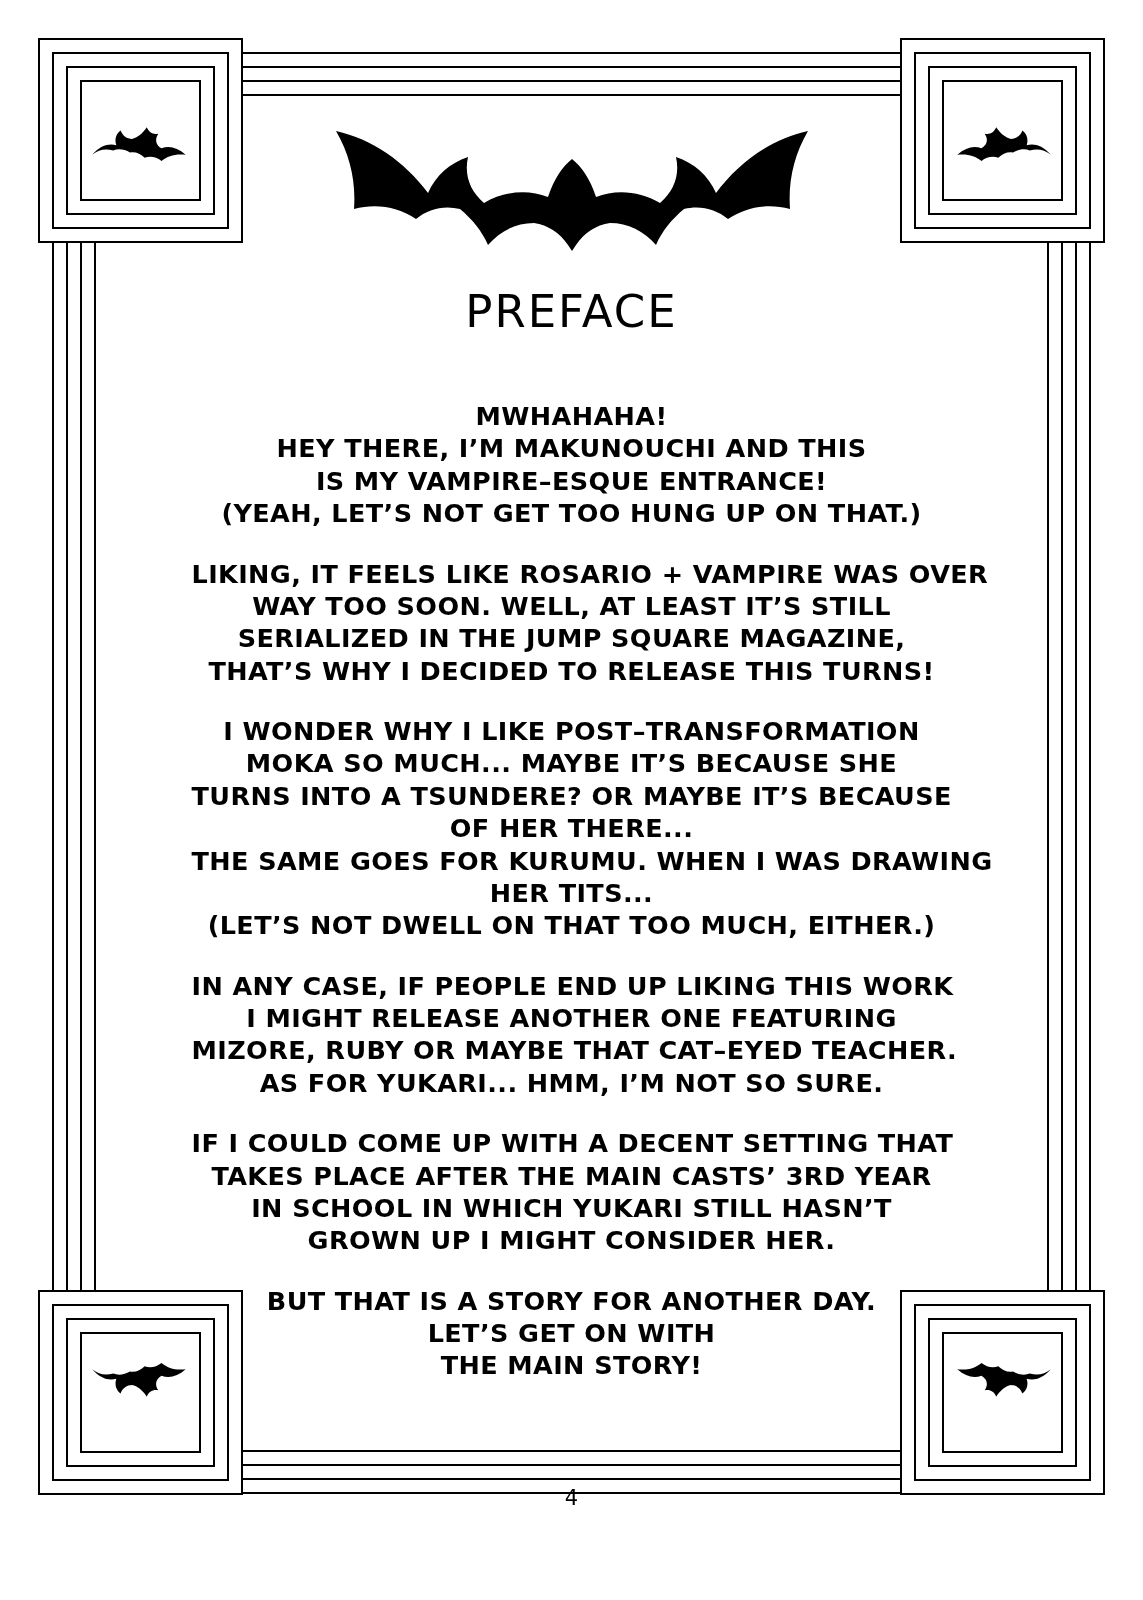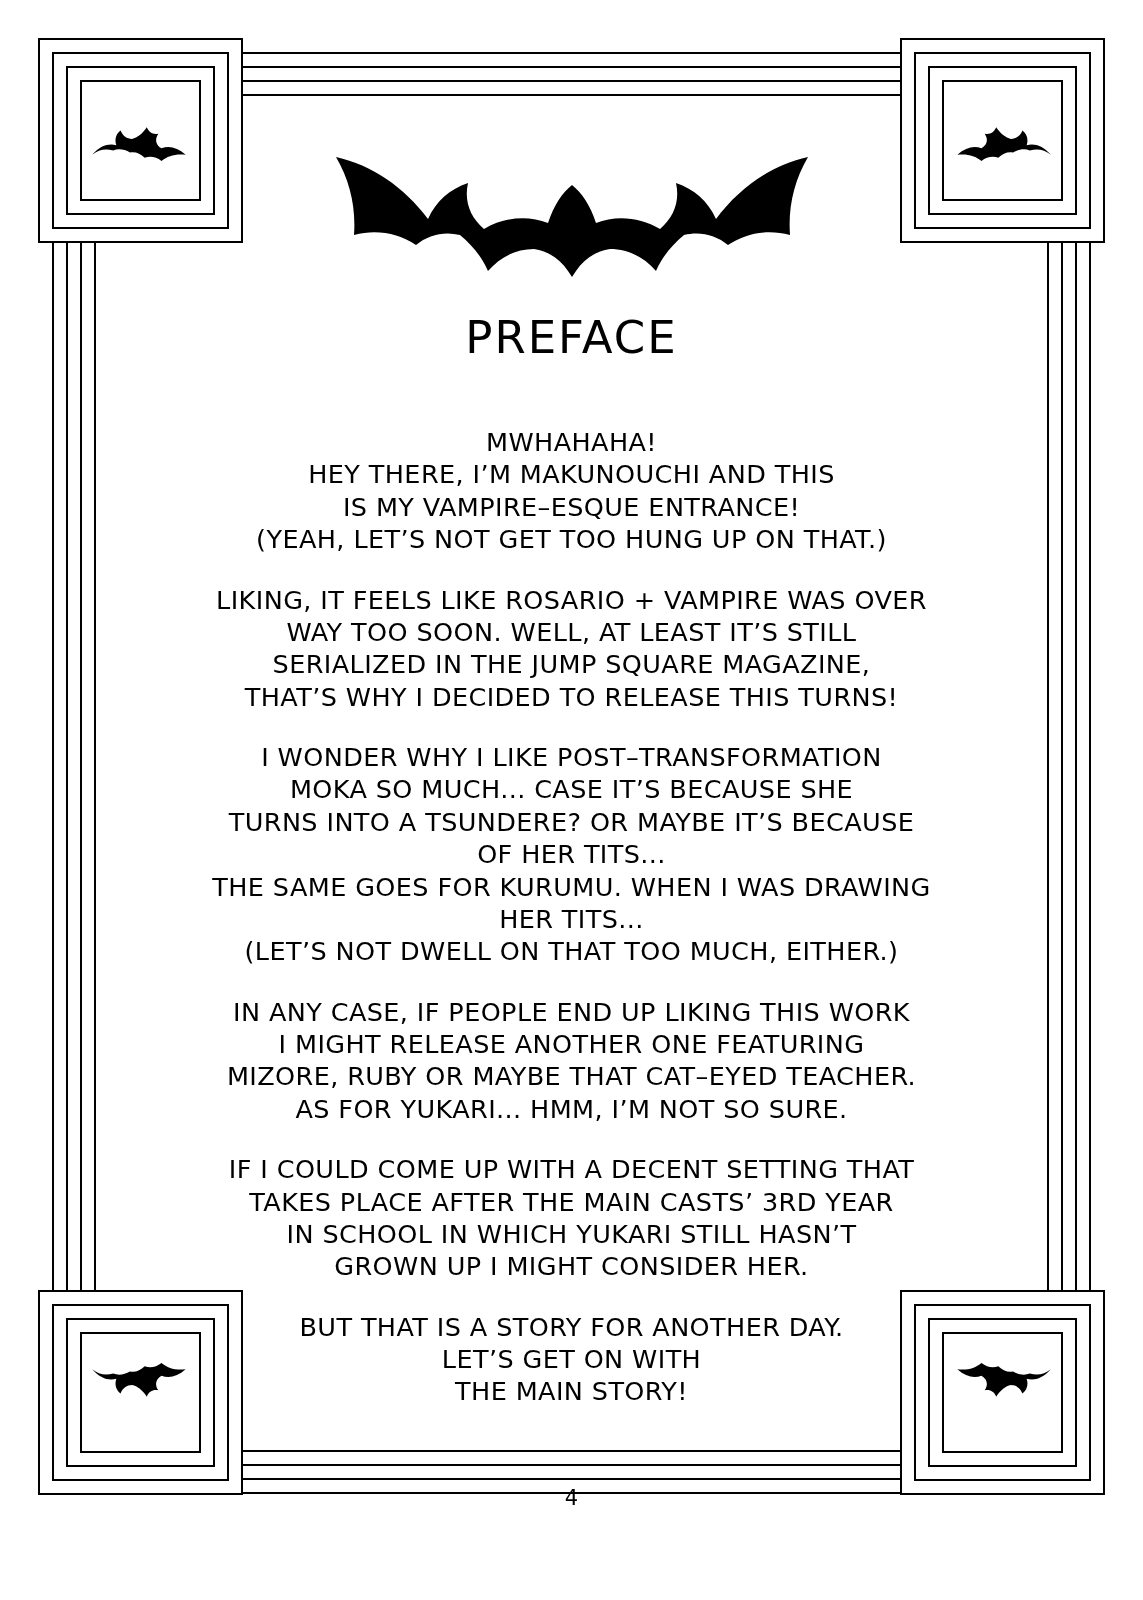--- a/index.html
+++ b/index.html
@@ -56,21 +56,21 @@
     top: 58px;
     width: 105px;
     height: 90px;
   }
   .corner-bat svg { width: 100%; height: 100%; display: block; }
 
   
   .content {
     position: absolute;
     left: 120px;
-    top: 118px;
+    top: 92px;
     width: 903px;
     text-align: center;
   }
 
   .big-bat {
     width: 480px;
     height: 150px;
     margin: 25px auto 0 auto;
   }
   .big-bat svg { width: 100%; height: 100%; display: block; }
@@ -86,21 +86,21 @@
   .body-text {
     margin: 62px auto 0 auto;
     width: 760px;
     font-size: 25.5px;
     line-height: 1.27;
     letter-spacing: 0.4px;
     font-family: "DejaVu Sans", sans-serif;
   }
   .para { margin: 0 0 28px 0; }
   .para:last-child { margin-bottom: 17px; }
-  .para div { white-space: nowrap; }
+  .para div { white-space: nowrap; font-weight: bold; }
 
   .page-number {
     position: absolute;
     left: 0;
     right: 0;
     top: 1486px;
     text-align: center;
     font-size: 21px;
     font-family: "DejaVu Sans", sans-serif;
   }
@@ -205,23 +205,23 @@
 
       <div class="para">
         <div>LIKING, IT FEELS LIKE ROSARIO + VAMPIRE WAS OVER</div>
         <div>WAY TOO SOON. WELL, AT LEAST IT’S STILL</div>
         <div>SERIALIZED IN THE JUMP SQUARE MAGAZINE,</div>
         <div>THAT’S WHY I DECIDED TO RELEASE THIS TURNS!</div>
       </div>
 
       <div class="para">
         <div>I WONDER WHY I LIKE POST–TRANSFORMATION</div>
-        <div>MOKA SO MUCH... CASE IT’S BECAUSE SHE</div>
+        <div>MOKA SO MUCH... MAYBE IT’S BECAUSE SHE</div>
         <div>TURNS INTO A TSUNDERE? OR MAYBE IT’S BECAUSE</div>
-        <div>OF HER TITS...</div>
+        <div>OF HER THERE...</div>
         <div>THE SAME GOES FOR KURUMU. WHEN I WAS DRAWING</div>
         <div>HER TITS...</div>
         <div>(LET’S NOT DWELL ON THAT TOO MUCH, EITHER.)</div>
       </div>
 
       <div class="para">
         <div>IN ANY CASE, IF PEOPLE END UP LIKING THIS WORK</div>
         <div>I MIGHT RELEASE ANOTHER ONE FEATURING</div>
         <div>MIZORE, RUBY OR MAYBE THAT CAT–EYED TEACHER.</div>
         <div>AS FOR YUKARI... HMM, I’M NOT SO SURE.</div>

